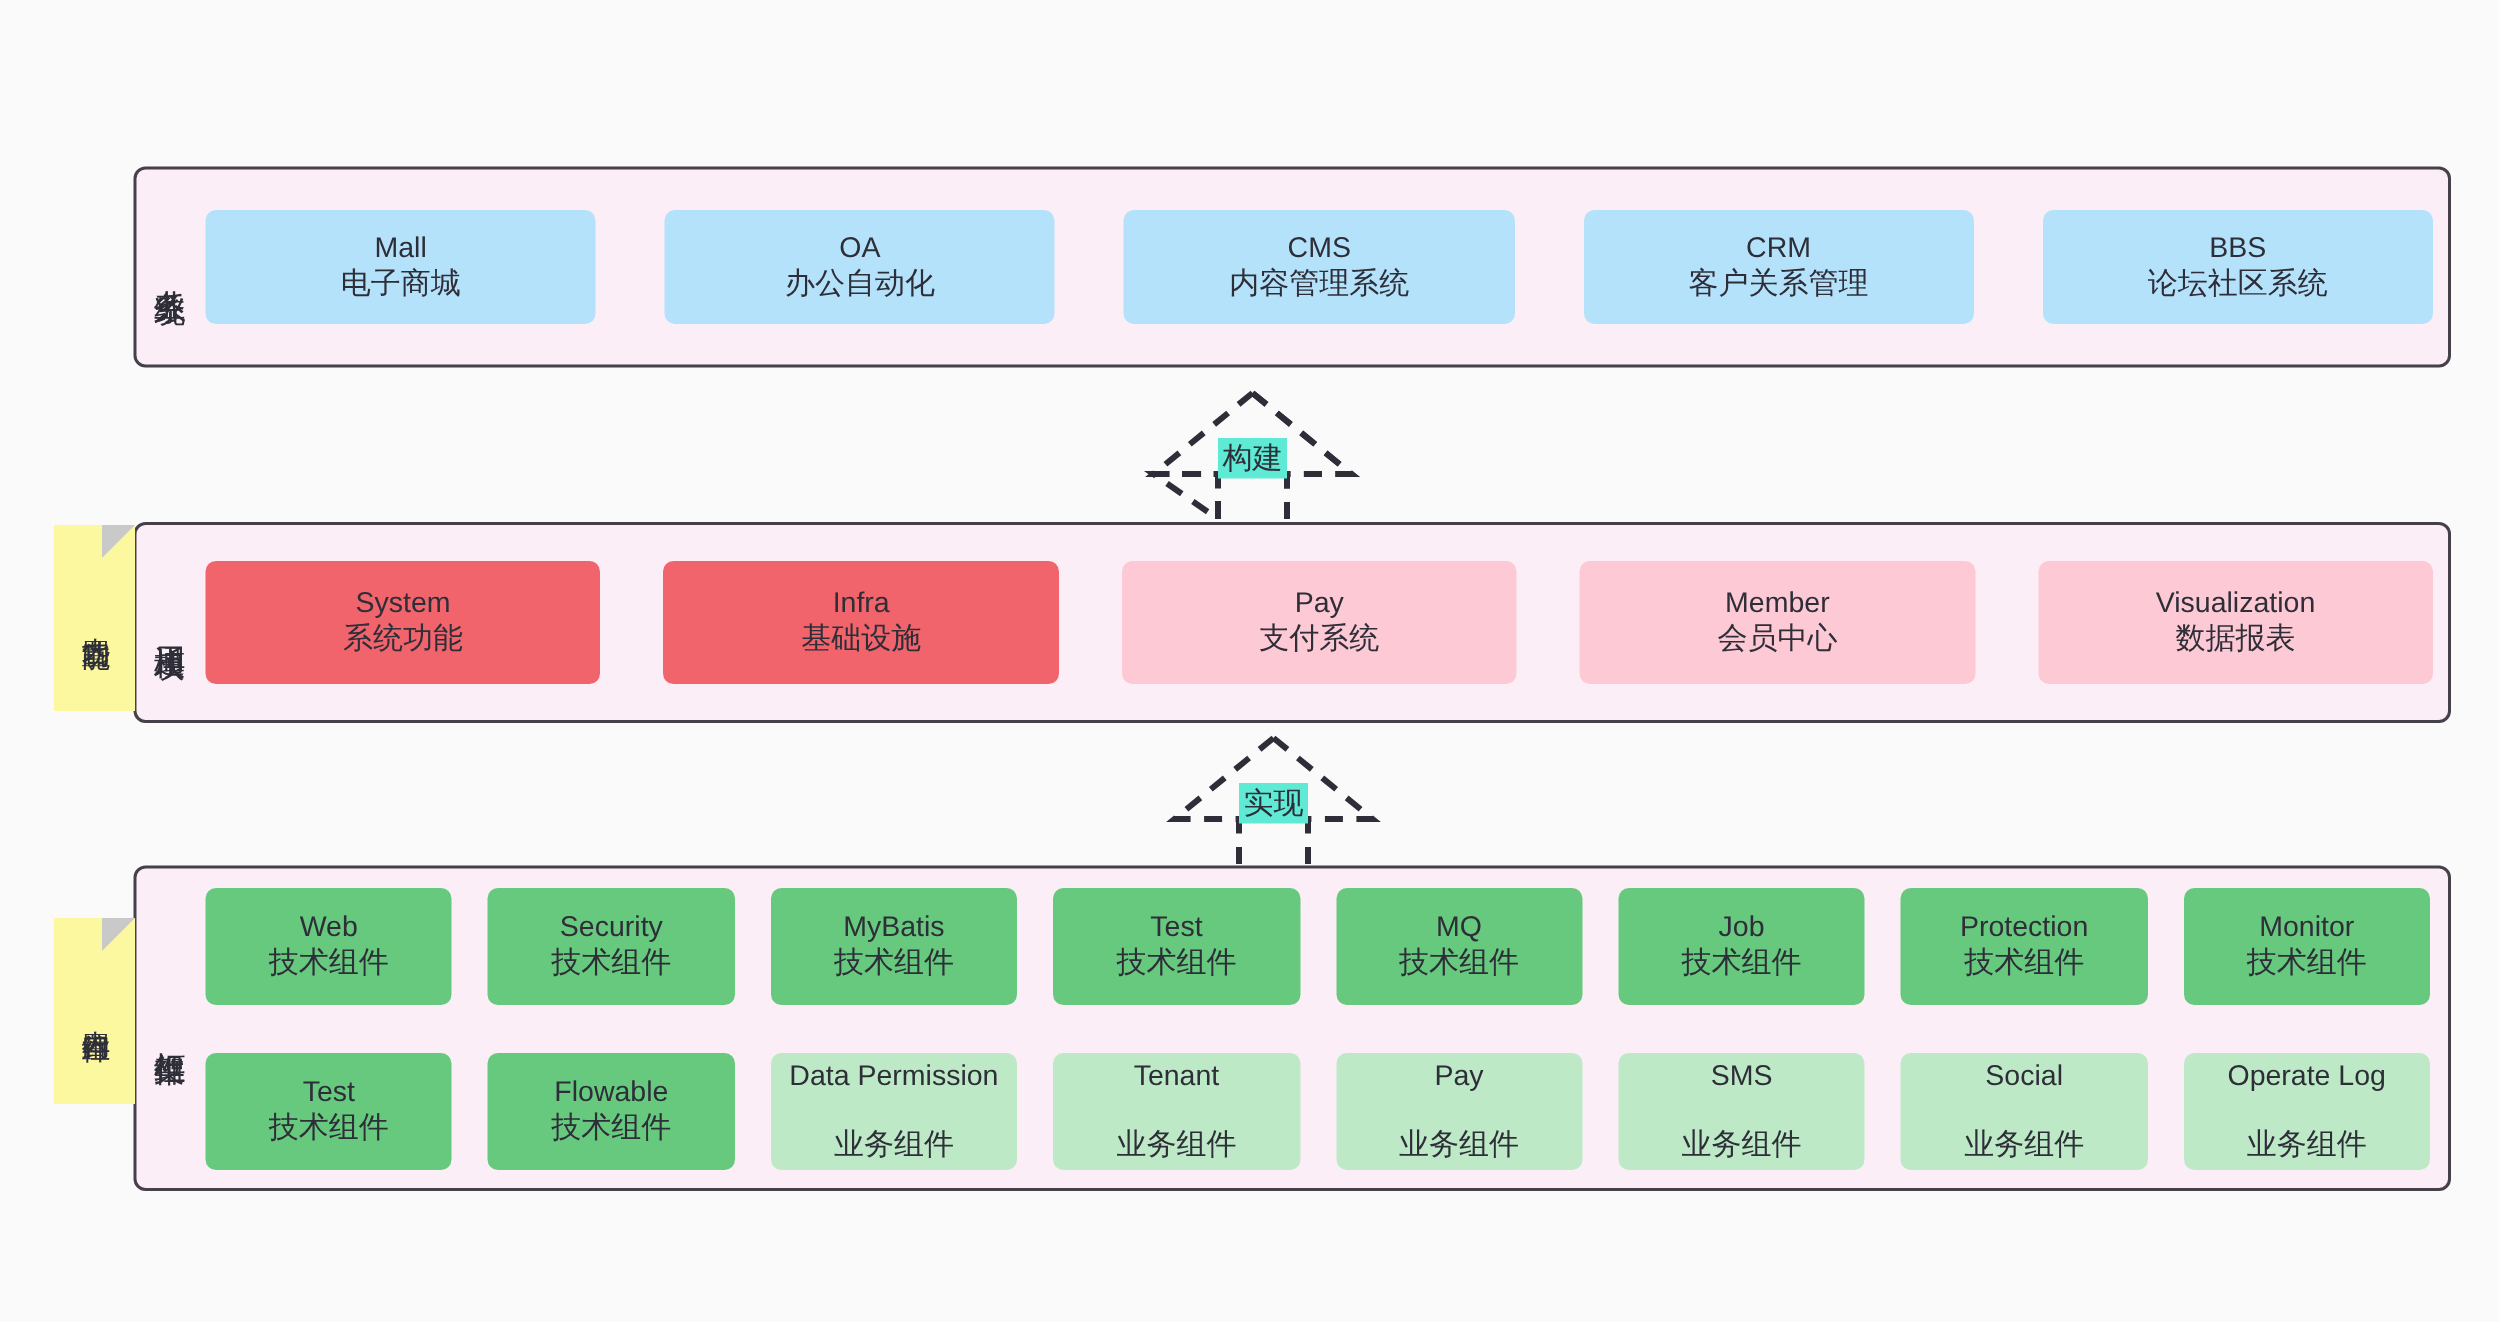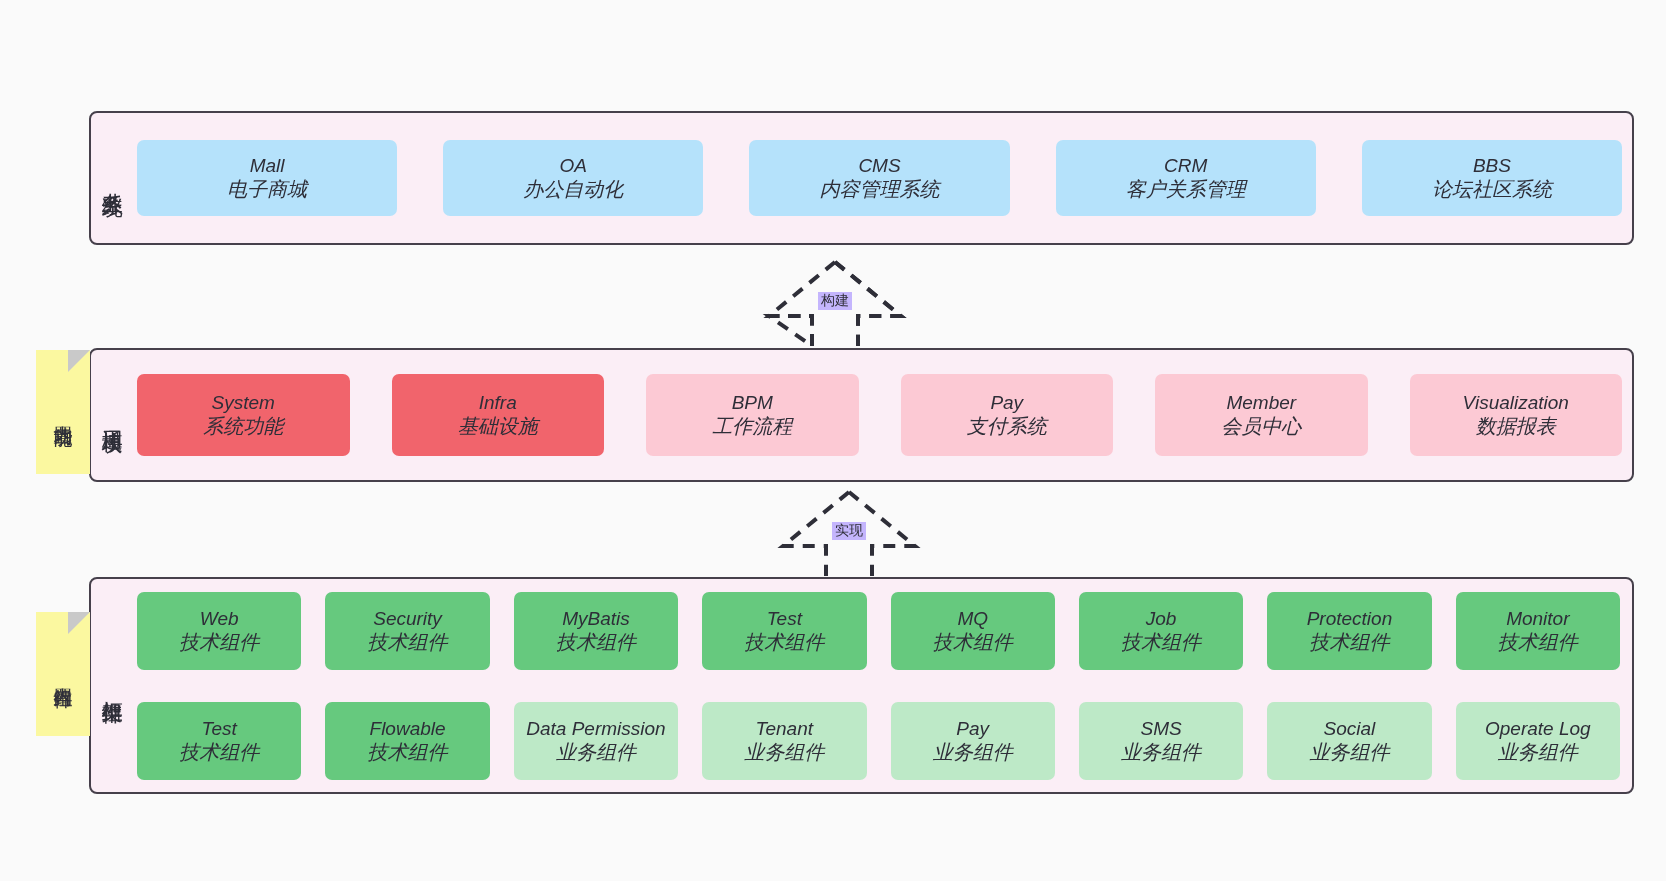--- a/index.html
+++ b/index.html
@@ -62,30 +62,29 @@
     box-sizing: border-box;
     border-radius: 7px;
     display: flex;
     flex-direction: column;
     align-items: center;
     justify-content: center;
     text-align: center;
     line-height: 1.22;
     color: #2e2e38;
     padding: 4px 6px;
-    font-style: italic;
   }
   .node .ln-en { font-size: 19px; }
   .node .ln-cn { font-size: 20px; }
 
   .c-blue        { background: #b5e2fb; }
   .c-red         { background: #f1646c; }
   .c-pink        { background: #fcc9d4; }
   .c-green       { background: #66c97e; }
-  .c-green-light { background: #bde9c7; }
+  .c-green-light { background: #bde9c7; justify-content: space-between; }
 
   
   #band-business {
     left: 89px; top: 111px; width: 1545px; height: 134px;
   }
   #band-business .band-body { gap: 46px; padding-left: 4px; }
   #band-business .node { flex: 1 1 0; height: 76px; }
 
   
   #band-common {
@@ -146,23 +145,23 @@
   
   .connector {
     position: absolute;
     z-index: 1;
   }
   .connector svg { display: block; }
   .connector-label {
     position: absolute;
     left: 50%;
     transform: translateX(-50%);
-    font-size: 14px;
+    font-size: 20px;
     color: #2e2e38;
-    background: #c4b5fd;
+    background: #5eead4;
     padding: 0 3px;
     white-space: nowrap;
     user-select: none;
   }
   #connector-build   { left: 750px; top: 258px; width: 170px; height: 90px; }
   #connector-build   .connector-label { top: 34px; }
   #connector-realize { left: 764px; top: 488px; width: 170px; height: 90px; }
   #connector-realize .connector-label { top: 34px; }
 </style>
 </head>
@@ -223,24 +222,20 @@
       <div class="node c-red">
         <span class="ln-en">System</span>
         <span class="ln-cn">系统功能</span>
       </div>
 
       <div class="node c-red">
         <span class="ln-en">Infra</span>
         <span class="ln-cn">基础设施</span>
       </div>
 
-      <div class="node c-pink">
-        <span class="ln-en">BPM</span>
-        <span class="ln-cn">工作流程</span>
-      </div>
 
       <div class="node c-pink">
         <span class="ln-en">Pay</span>
         <span class="ln-cn">支付系统</span>
       </div>
 
       <div class="node c-pink">
         <span class="ln-en">Member</span>
         <span class="ln-cn">会员中心</span>
       </div>

